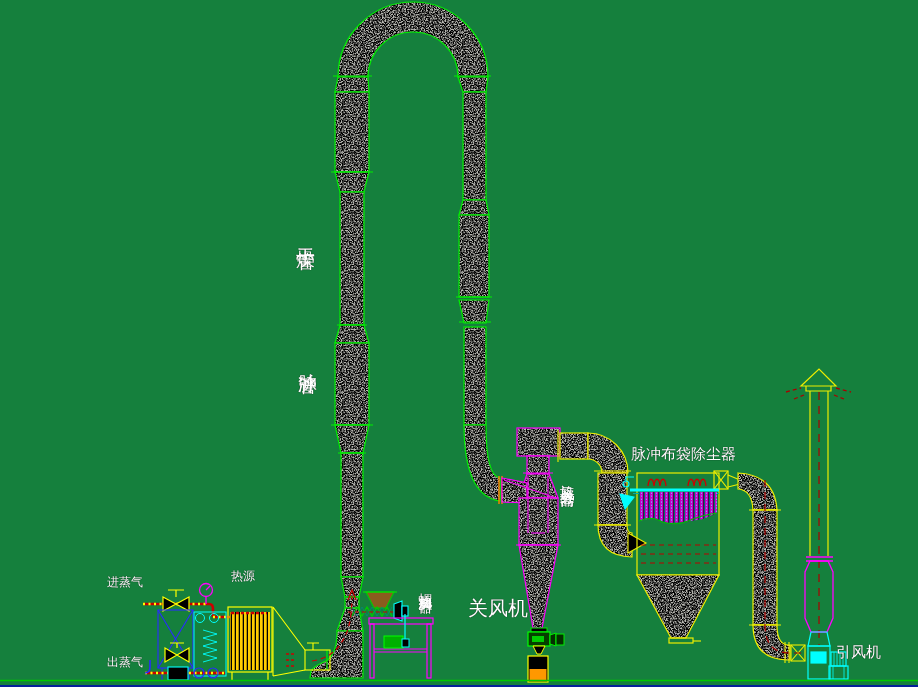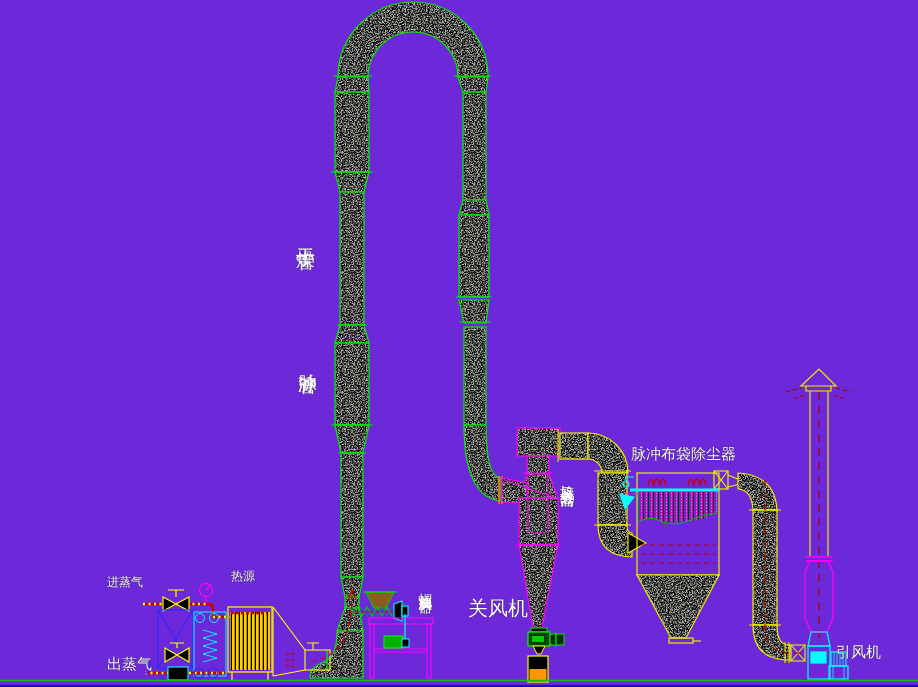--- a/index.html
+++ b/index.html
@@ -1,16 +1,16 @@
 <!DOCTYPE html>
 <html><head>
 <meta charset="utf-8">
 <style>
   html,body{margin:0;padding:0;background:#000;}
-  .canvas{position:relative;width:918px;height:687px;background:#6d28d9;overflow:hidden;
+  .canvas{position:relative;width:918px;height:687px;background:#15803d;overflow:hidden;
           font-family:"DejaVu Sans",sans-serif;}
   .canvas svg{position:absolute;left:0;top:0;}
   .lbl{position:absolute;color:#fff;white-space:pre;line-height:1.08;
        font-family:"DejaVu Sans",sans-serif;text-shadow:0 0 1px #000;}
   .v{writing-mode:vertical-rl;text-orientation:upright;letter-spacing:2px;}
 </style>
 </head>
 <body>
 
 <div class="canvas">
@@ -247,14 +247,14 @@
 
   <div class="lbl v" style="left:296px;top:233px;font-size:19px">干燥管</div>
   <div class="lbl v" style="left:298px;top:357px;font-size:19px">脉冲管</div>
   <div class="lbl v" style="left:559px;top:473px;font-size:15px">旋风分离器</div>
   <div class="lbl" style="left:631px;top:446px;font-size:15px">脉冲布袋除尘器</div>
   <div class="lbl v" style="left:418px;top:581px;font-size:14px">螺旋加料器</div>
   <div class="lbl" style="left:468px;top:598px;font-size:20px">关风机</div>
   <div class="lbl" style="left:836px;top:644px;font-size:15px">引风机</div>
   <div class="lbl" style="left:107px;top:576px;font-size:12px">进蒸气</div>
   <div class="lbl" style="left:231px;top:570px;font-size:12px">热源</div>
-  <div class="lbl" style="left:107px;top:656px;font-size:15px">出蒸气</div>
+  <div class="lbl" style="left:107px;top:656px;font-size:12px">出蒸气</div>
 </div>
 
 </body></html>

